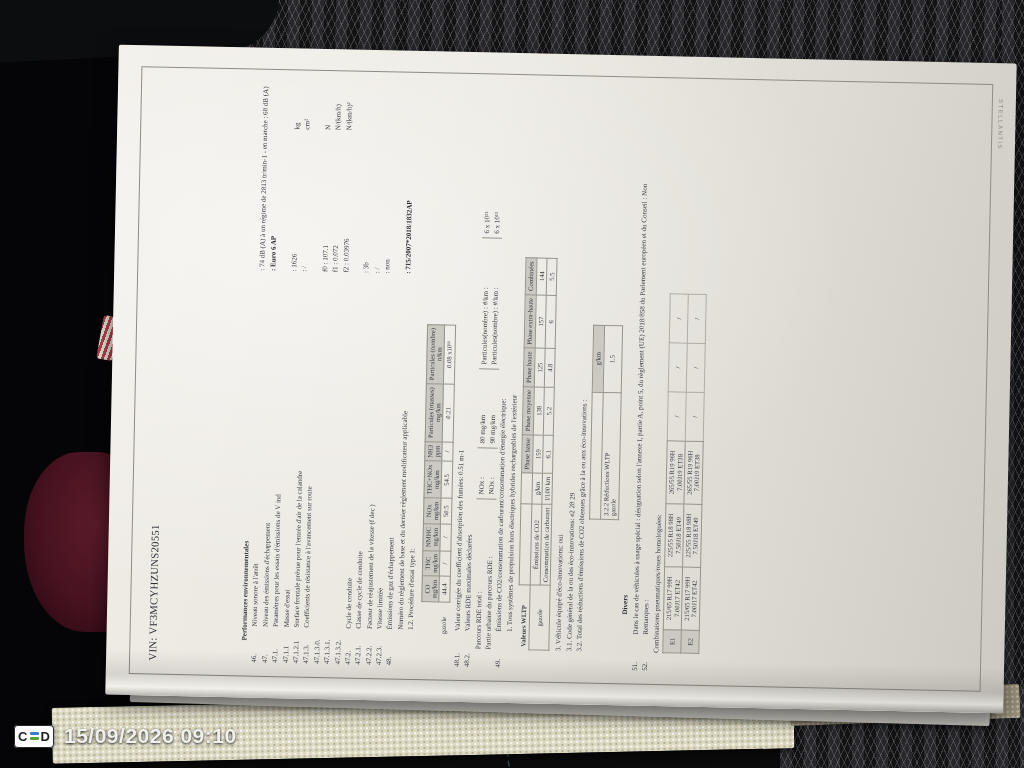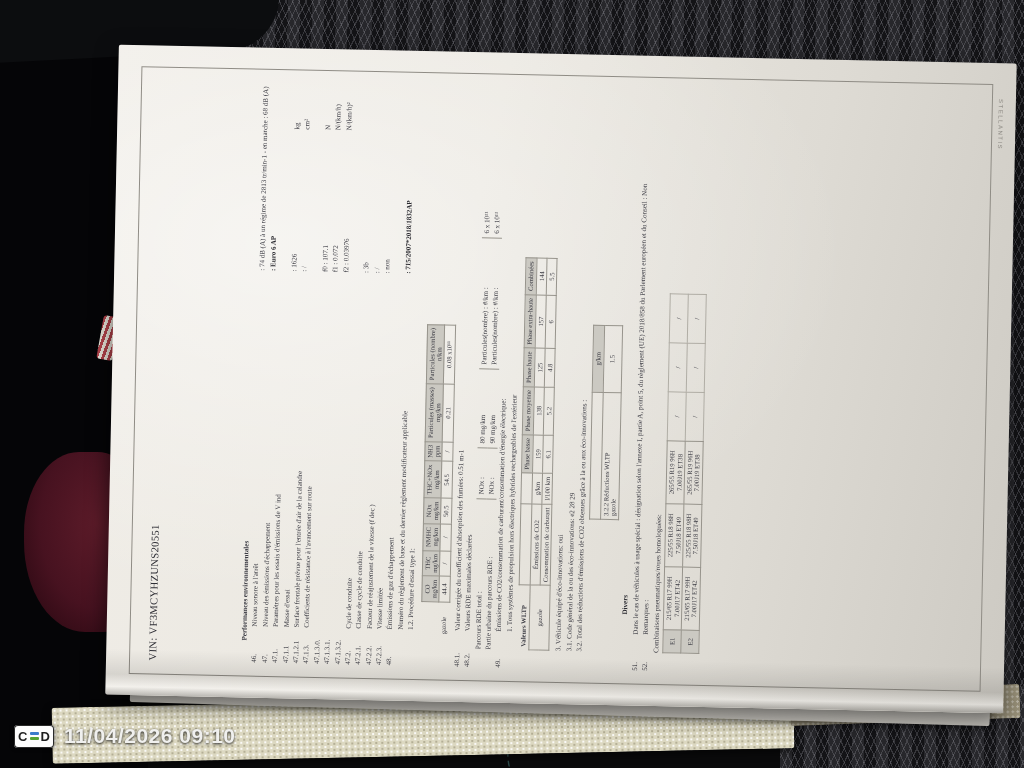--- a/index.html
+++ b/index.html
@@ -246,15 +246,15 @@
 
   <div class="stamp">
     <span class="badge">
       <span class="c">C</span>
       <span class="bars">
           <i class="b1"></i>
           <i class="b2"></i>
         </span>
       <span class="c">D</span>
     </span>
-    <span class="ts">11/04/2026 09:10</span>
+    <span class="ts">15/09/2026 09:10</span>
   </div>
 </div>
 
 </body></html>

